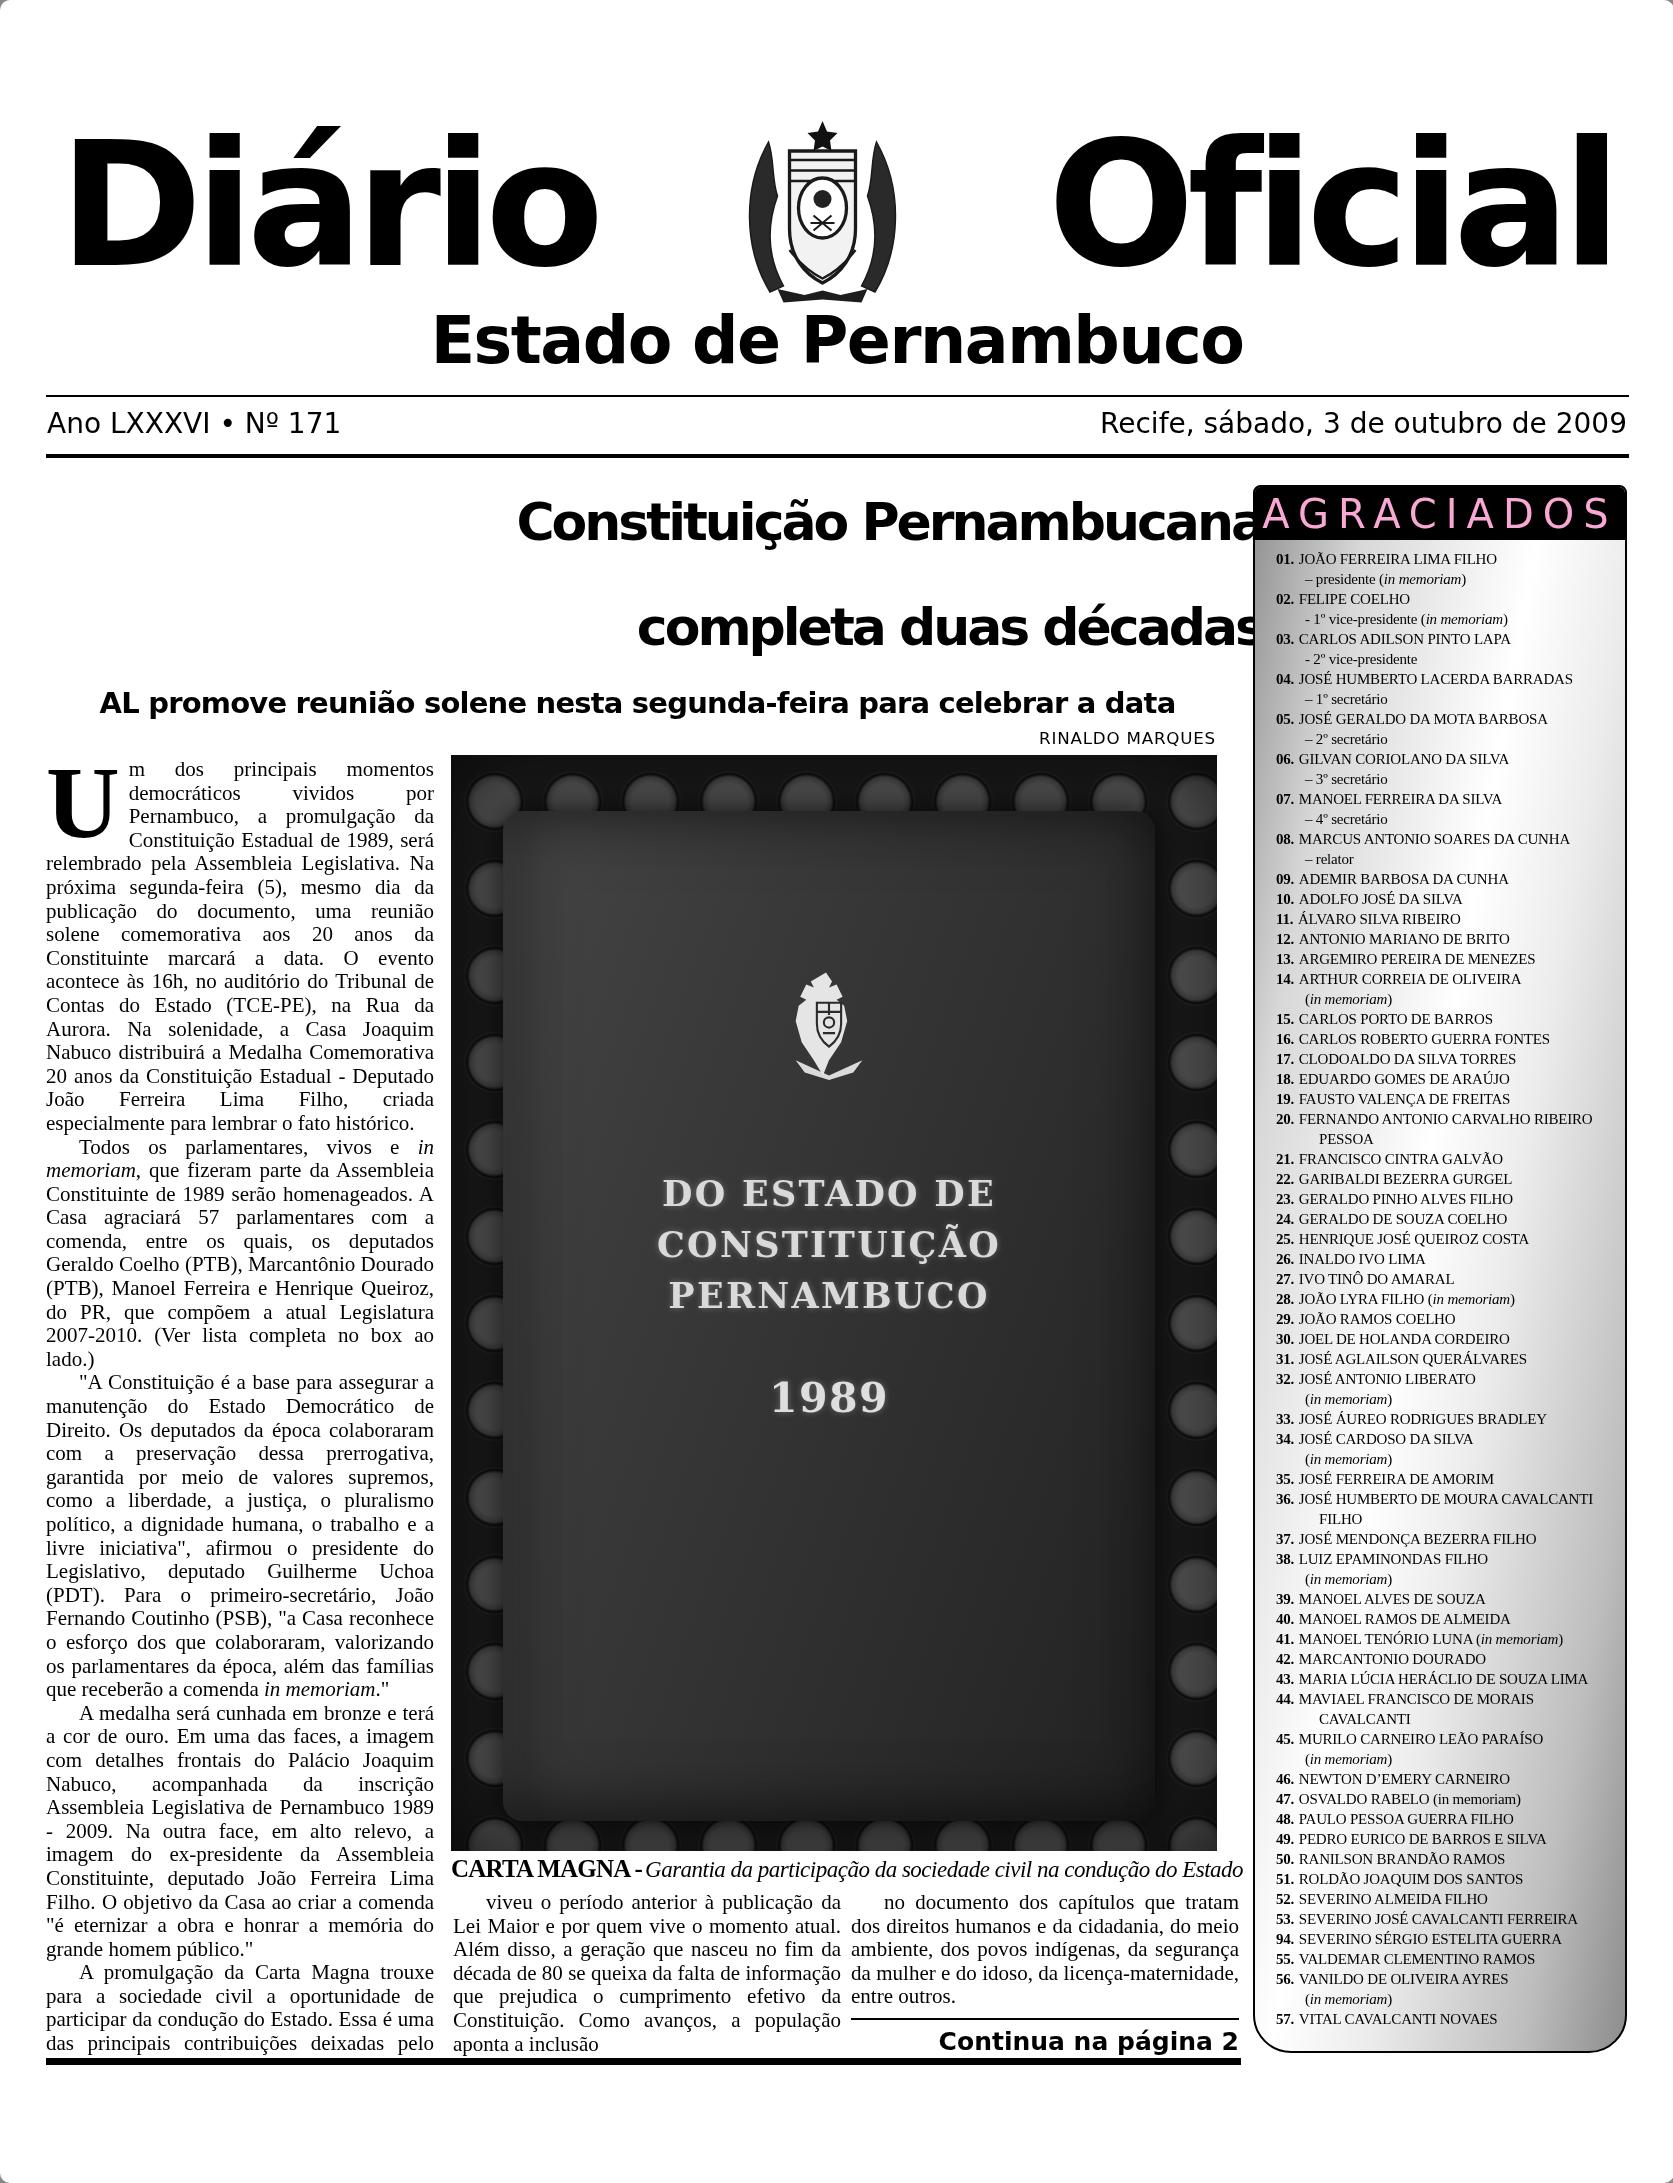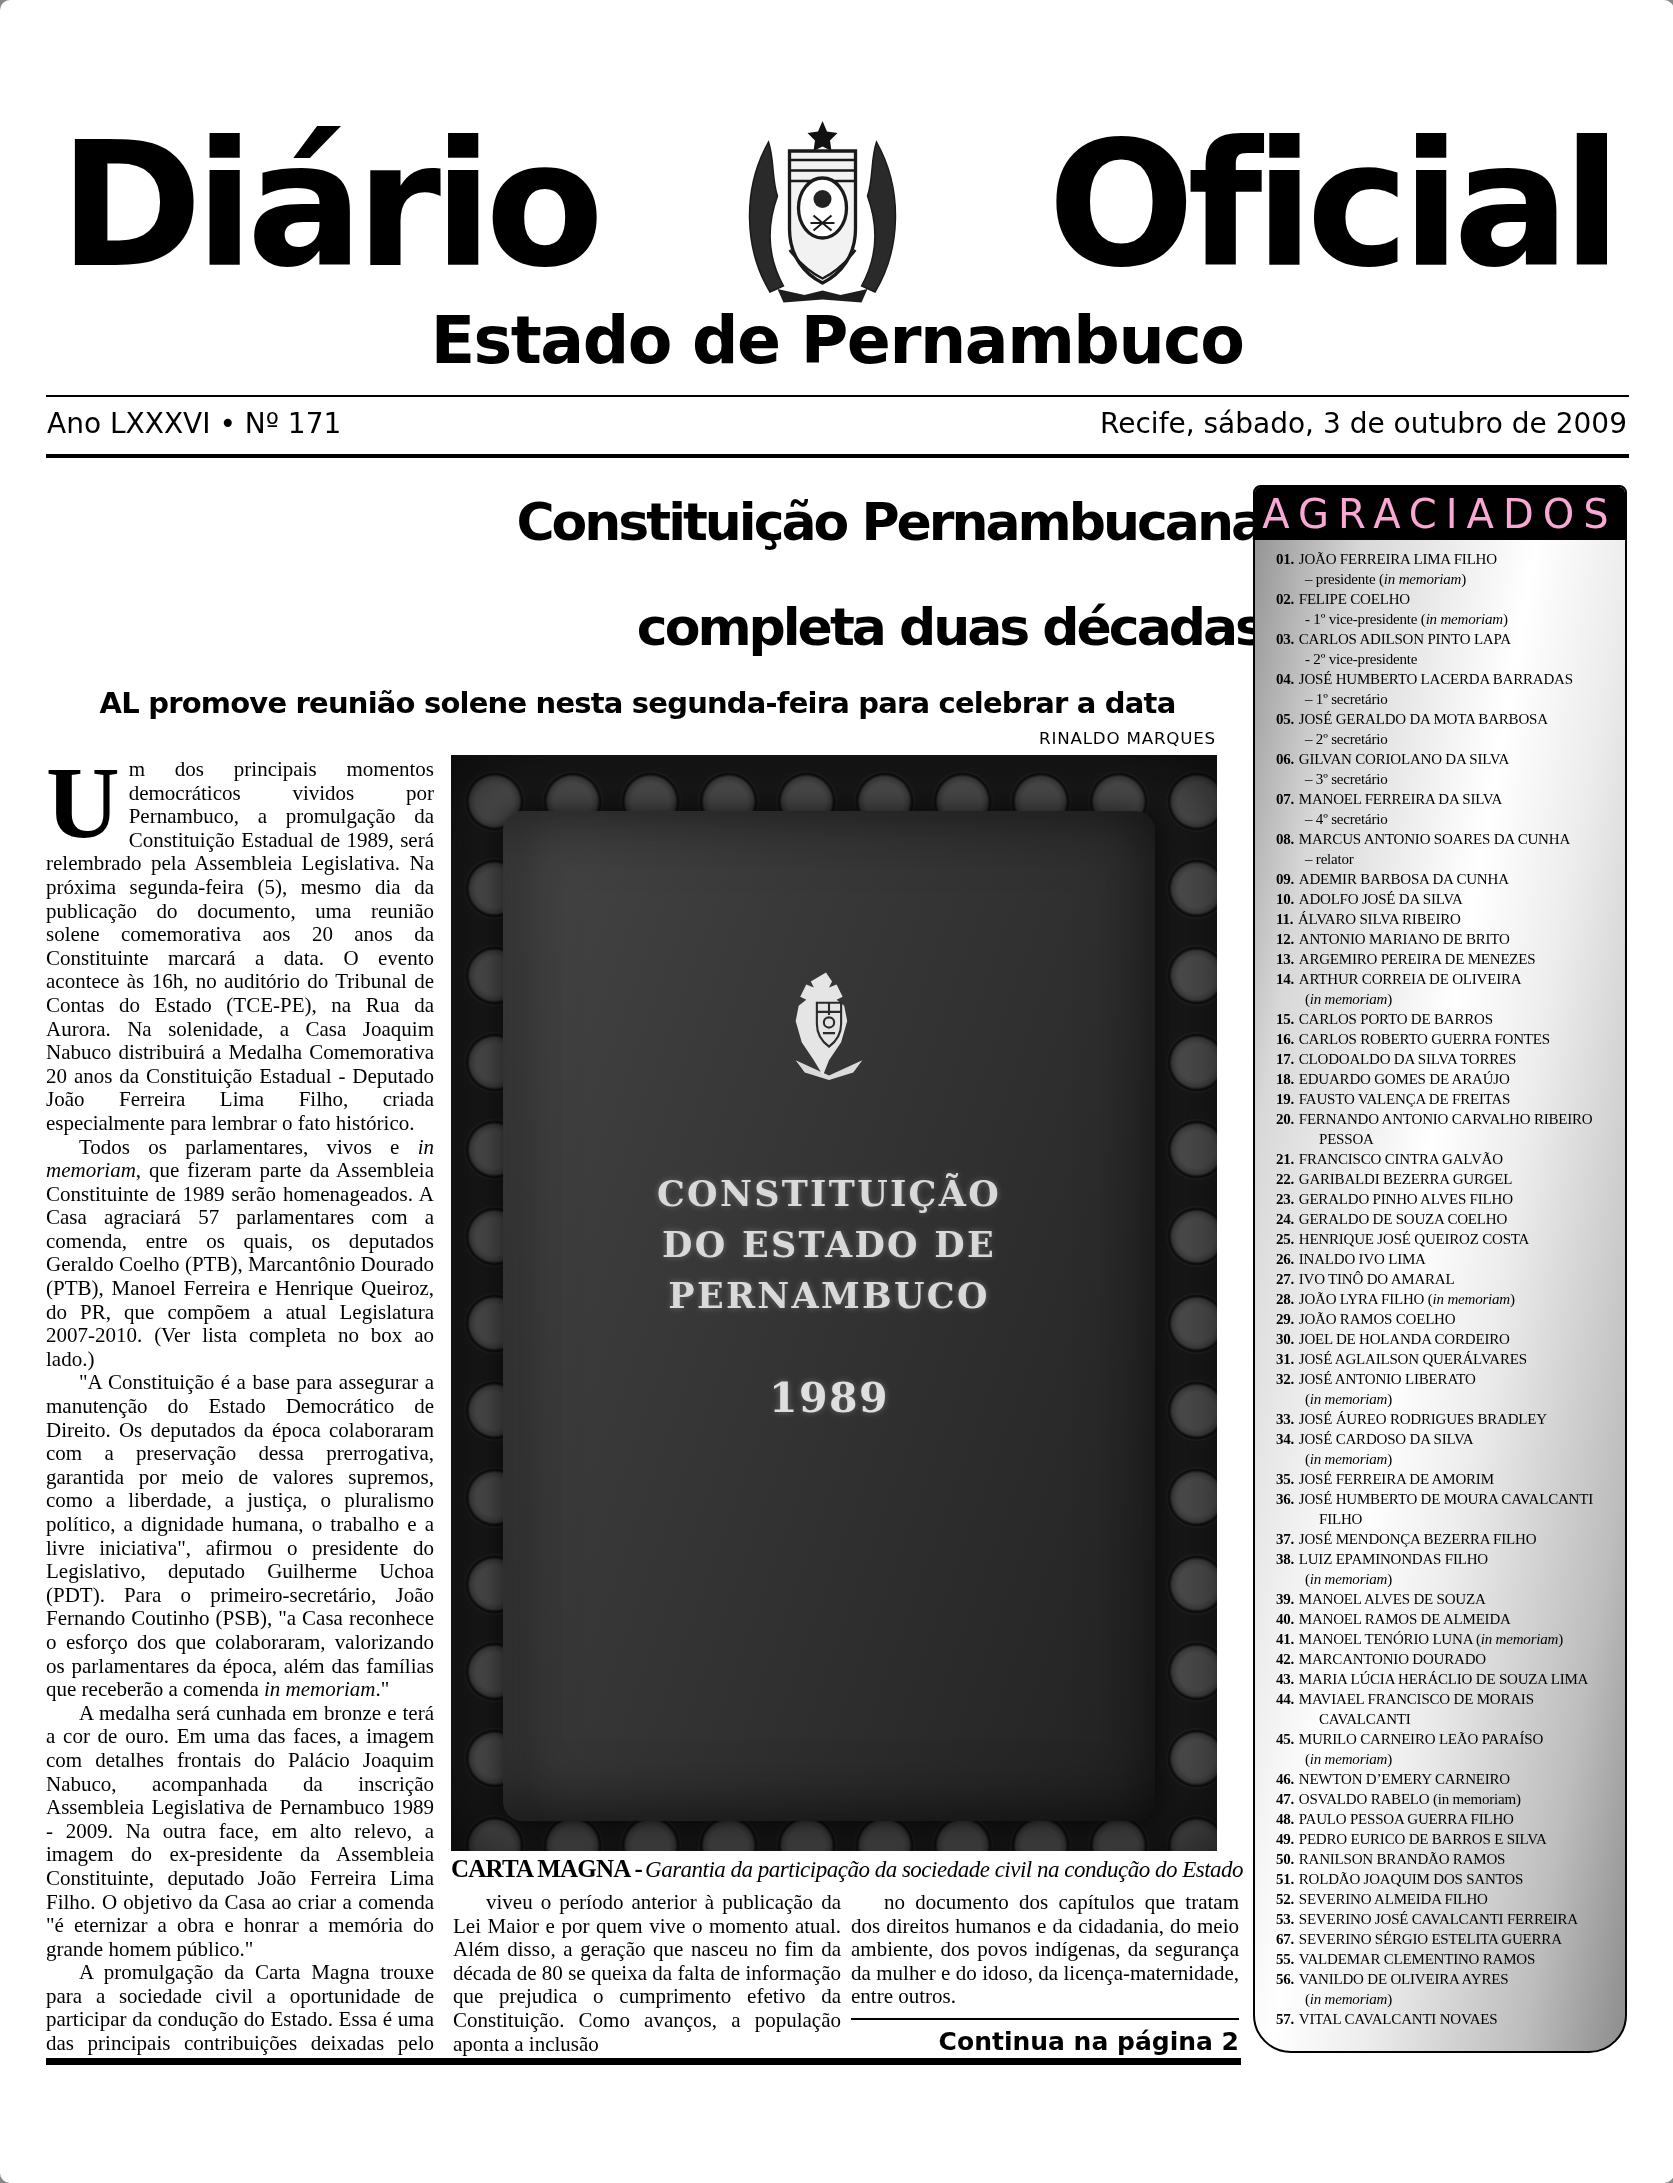--- a/index.html
+++ b/index.html
@@ -136,22 +136,22 @@
           <path d="M30,2 l4,6 -2,4 5,-2 4,8 -4,2 5,4 2,10 -4,14 -8,12 -4,10 -6,-10 -8,-12 -4,-14 2,-10 5,-4 -4,-2 4,-8 5,2 -2,-4 z" opacity="0.96"></path>
           <path d="M10,60 l22,10 22,-10 -6,8 -16,5 -16,-5 z" opacity="0.9"></path>
         </g>
         <g stroke="#2b2b2b" stroke-width="1.4" fill="none">
           <path d="M24,22 h16 v14 c0,8 -4,12 -8,15 c-4,-3 -8,-7 -8,-15 z"></path>
           <path d="M24,28 h16 M28,42 l8,0 M32,22 v8"></path>
           <circle cx="32" cy="35" r="3.4"></circle>
         </g>
       </svg>
       <div class="cover-title">
+        <div>DO ESTADO DE</div>
         <div>CONSTITUIÇÃO</div>
-        <div>DO ESTADO DE</div>
         <div>PERNAMBUCO</div>
       </div>
       <div class="cover-year">1989</div>
     </div>
     <div class="photo-vig"></div>
   </div>
 
   <div class="caption">
     <span class="lab">CARTA MAGNA -</span>
     <span class="txt">Garantia da participação da sociedade civil na condução do Estado</span>
@@ -330,21 +330,21 @@
         <div>
           <div class="si-line"><span class="si-num">51.</span><span class="si-name">ROLDÃO JOAQUIM DOS SANTOS</span></div>
         </div>
         <div>
           <div class="si-line"><span class="si-num">52.</span><span class="si-name">SEVERINO ALMEIDA FILHO</span></div>
         </div>
         <div>
           <div class="si-line"><span class="si-num">53.</span><span class="si-name">SEVERINO JOSÉ CAVALCANTI FERREIRA</span></div>
         </div>
         <div>
-          <div class="si-line"><span class="si-num">67.</span><span class="si-name">SEVERINO SÉRGIO ESTELITA GUERRA</span></div>
+          <div class="si-line"><span class="si-num">94.</span><span class="si-name">SEVERINO SÉRGIO ESTELITA GUERRA</span></div>
         </div>
         <div>
           <div class="si-line"><span class="si-num">55.</span><span class="si-name">VALDEMAR CLEMENTINO RAMOS</span></div>
         </div>
         <div>
           <div class="si-line"><span class="si-num">56.</span><span class="si-name">VANILDO DE OLIVEIRA AYRES</span></div>
           <div class="si-note">(<i>in memoriam</i>)</div>
         </div>
         <div>
           <div class="si-line"><span class="si-num">57.</span><span class="si-name">VITAL CAVALCANTI NOVAES</span></div>

